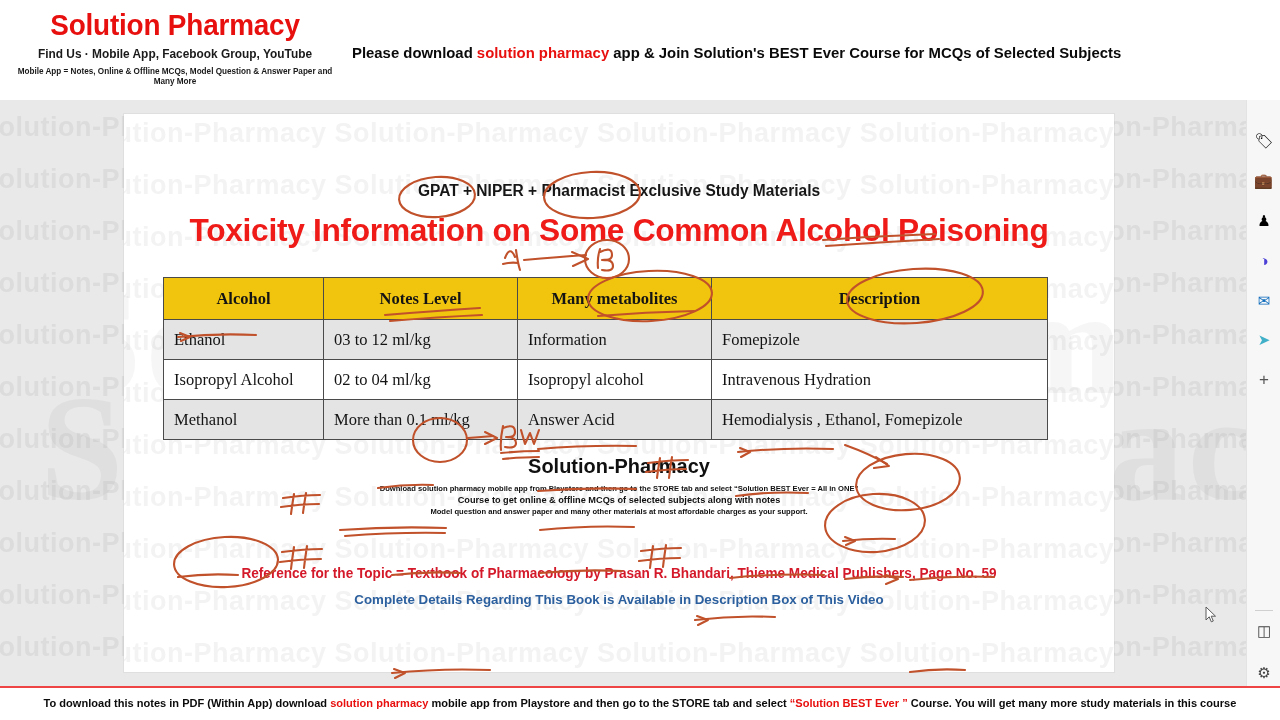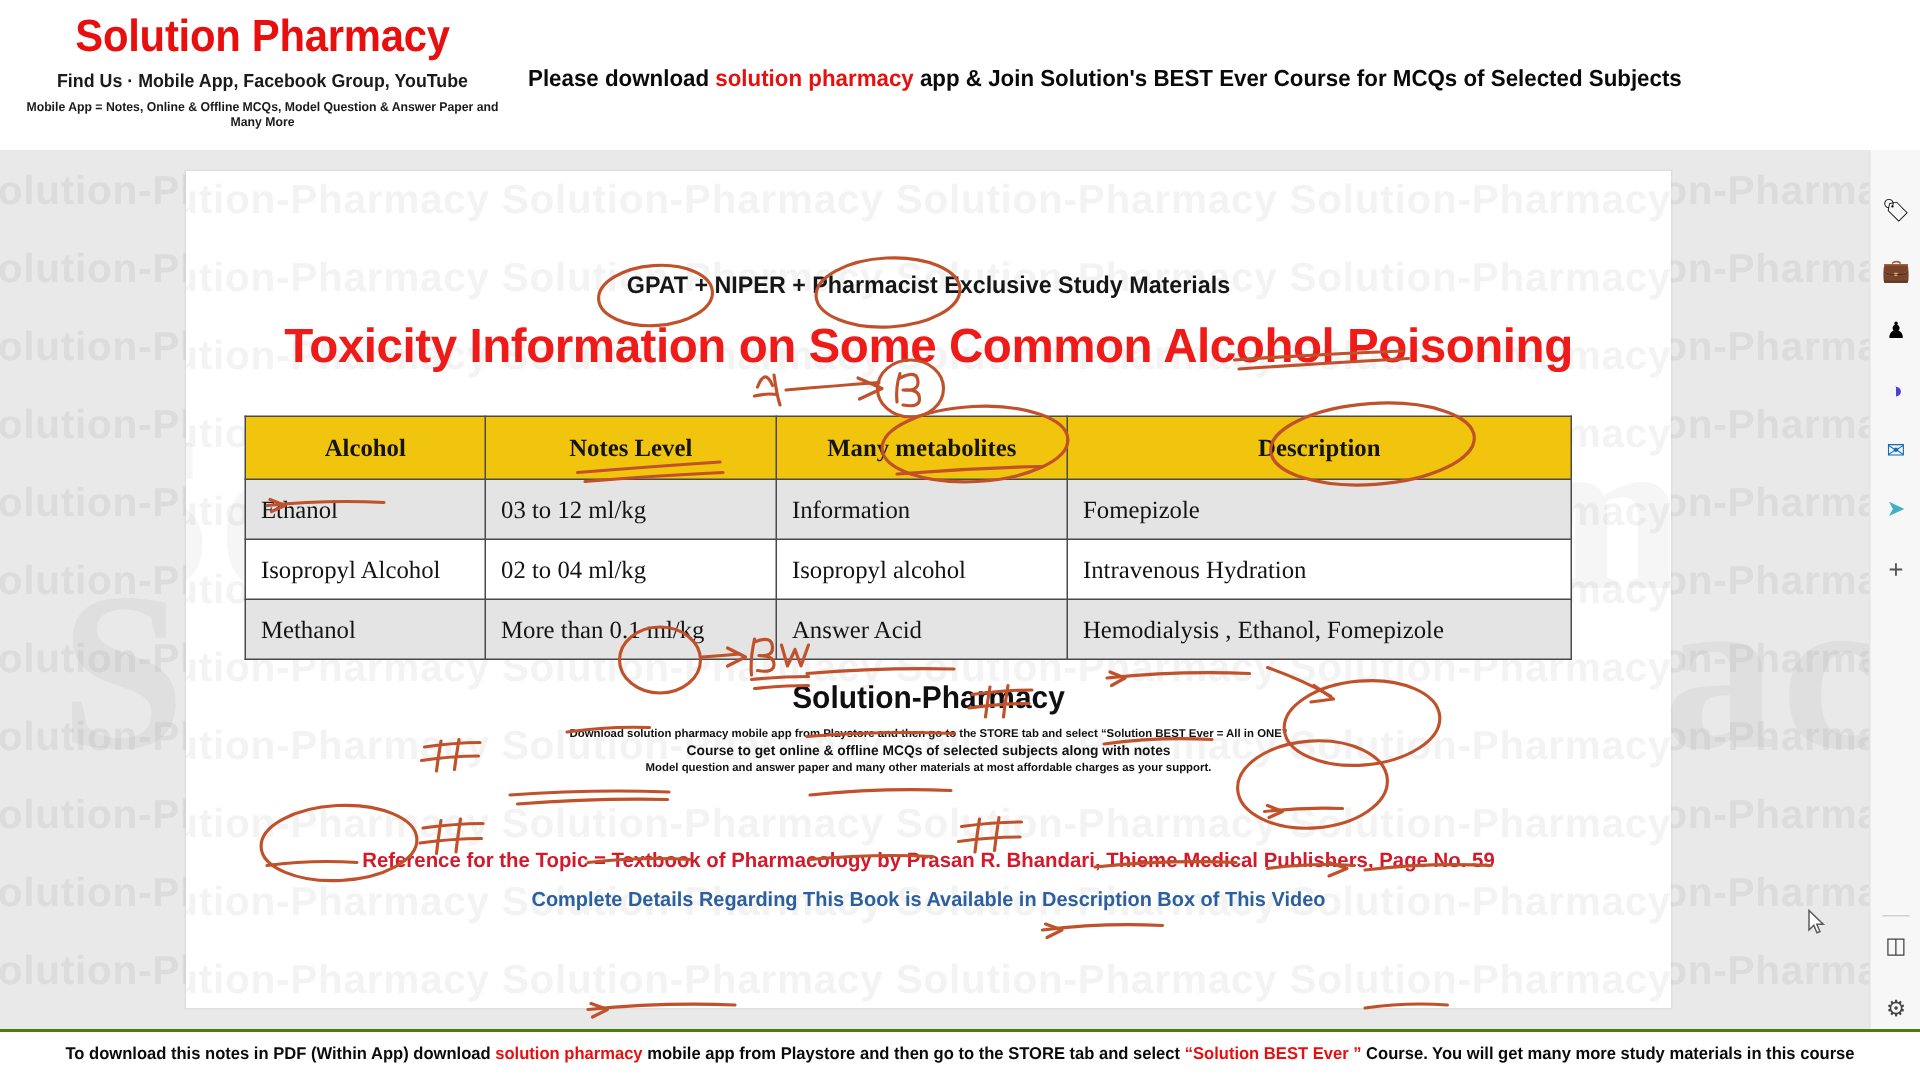--- a/index.html
+++ b/index.html
@@ -137,21 +137,21 @@
     font-size: 13.5px; font-weight: 700; color: #2b5f9e; white-space: nowrap;
     transform: scaleX(0.985);
   }
 
   
   .ink { position: absolute; left: 0; top: 0; width: 1280px; height: 586px; pointer-events: none; }
 
   
   .bottom-band {
     position: absolute; left: 0; top: 686px; width: 1280px; height: 34px;
-    background: #ffffff; border-top: 2px solid #4d7c0f;
+    background: #ffffff; border-top: 2px solid #ef4444;
   }
   .bottom-text {
     position: absolute; left: 0; top: 9px; width: 1280px; text-align: center;
     font-size: 11.4px; font-weight: 800; color: #0b0b0b; white-space: nowrap;
     transform: scaleX(0.97);
   }
   .bt-red { color: #e8100f; }
 
   
   .sidebar {

